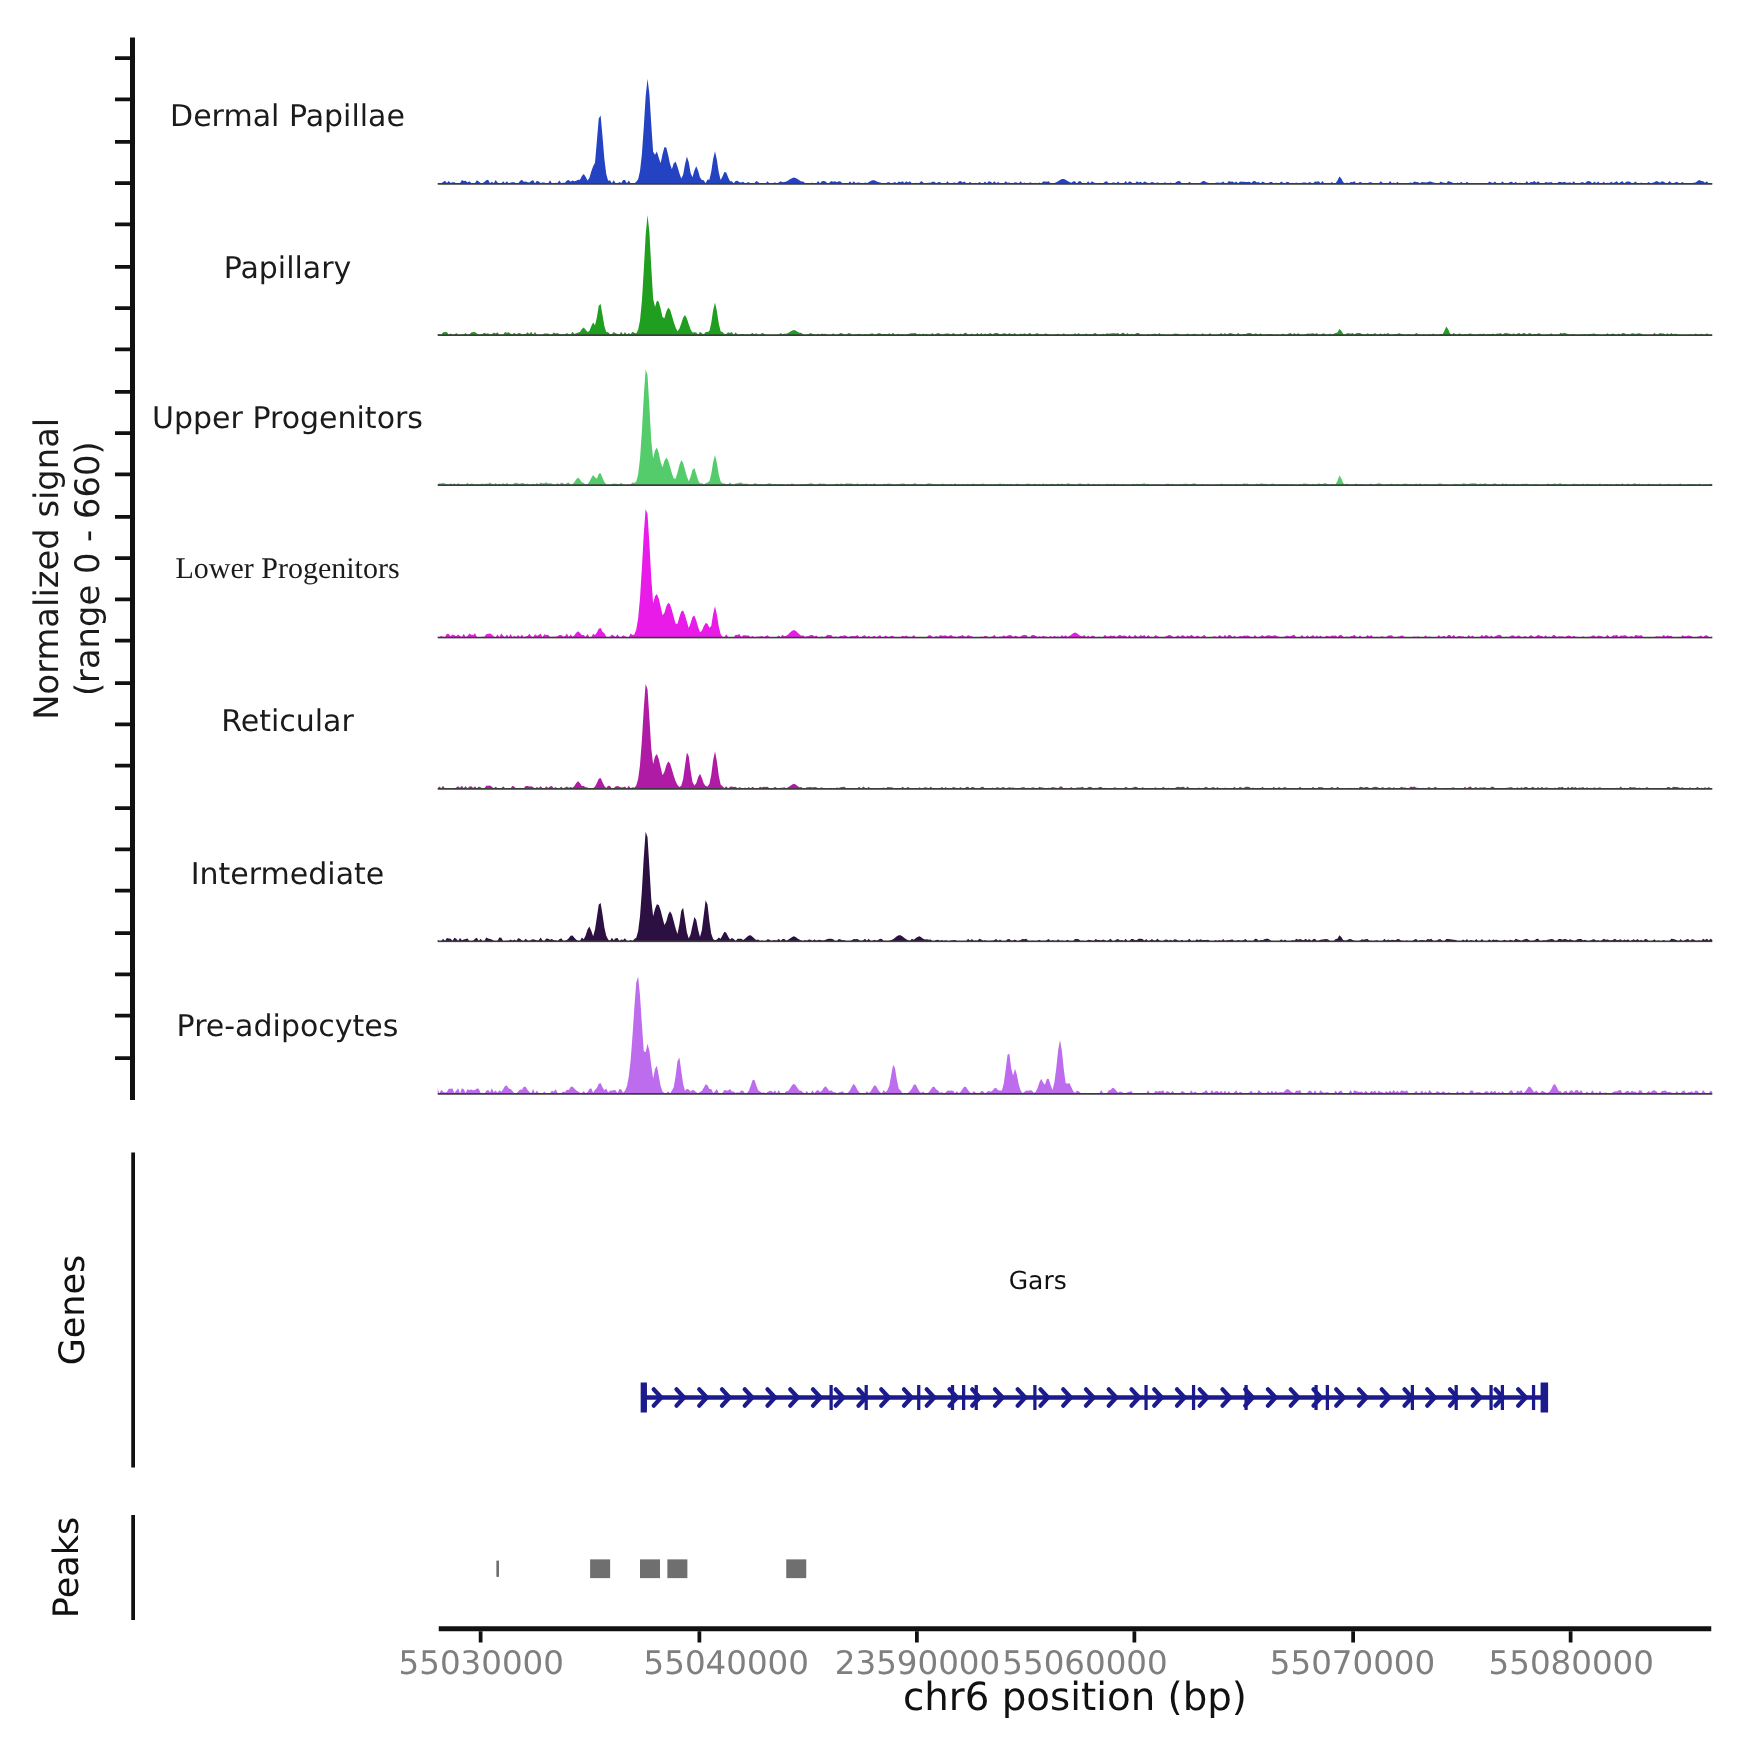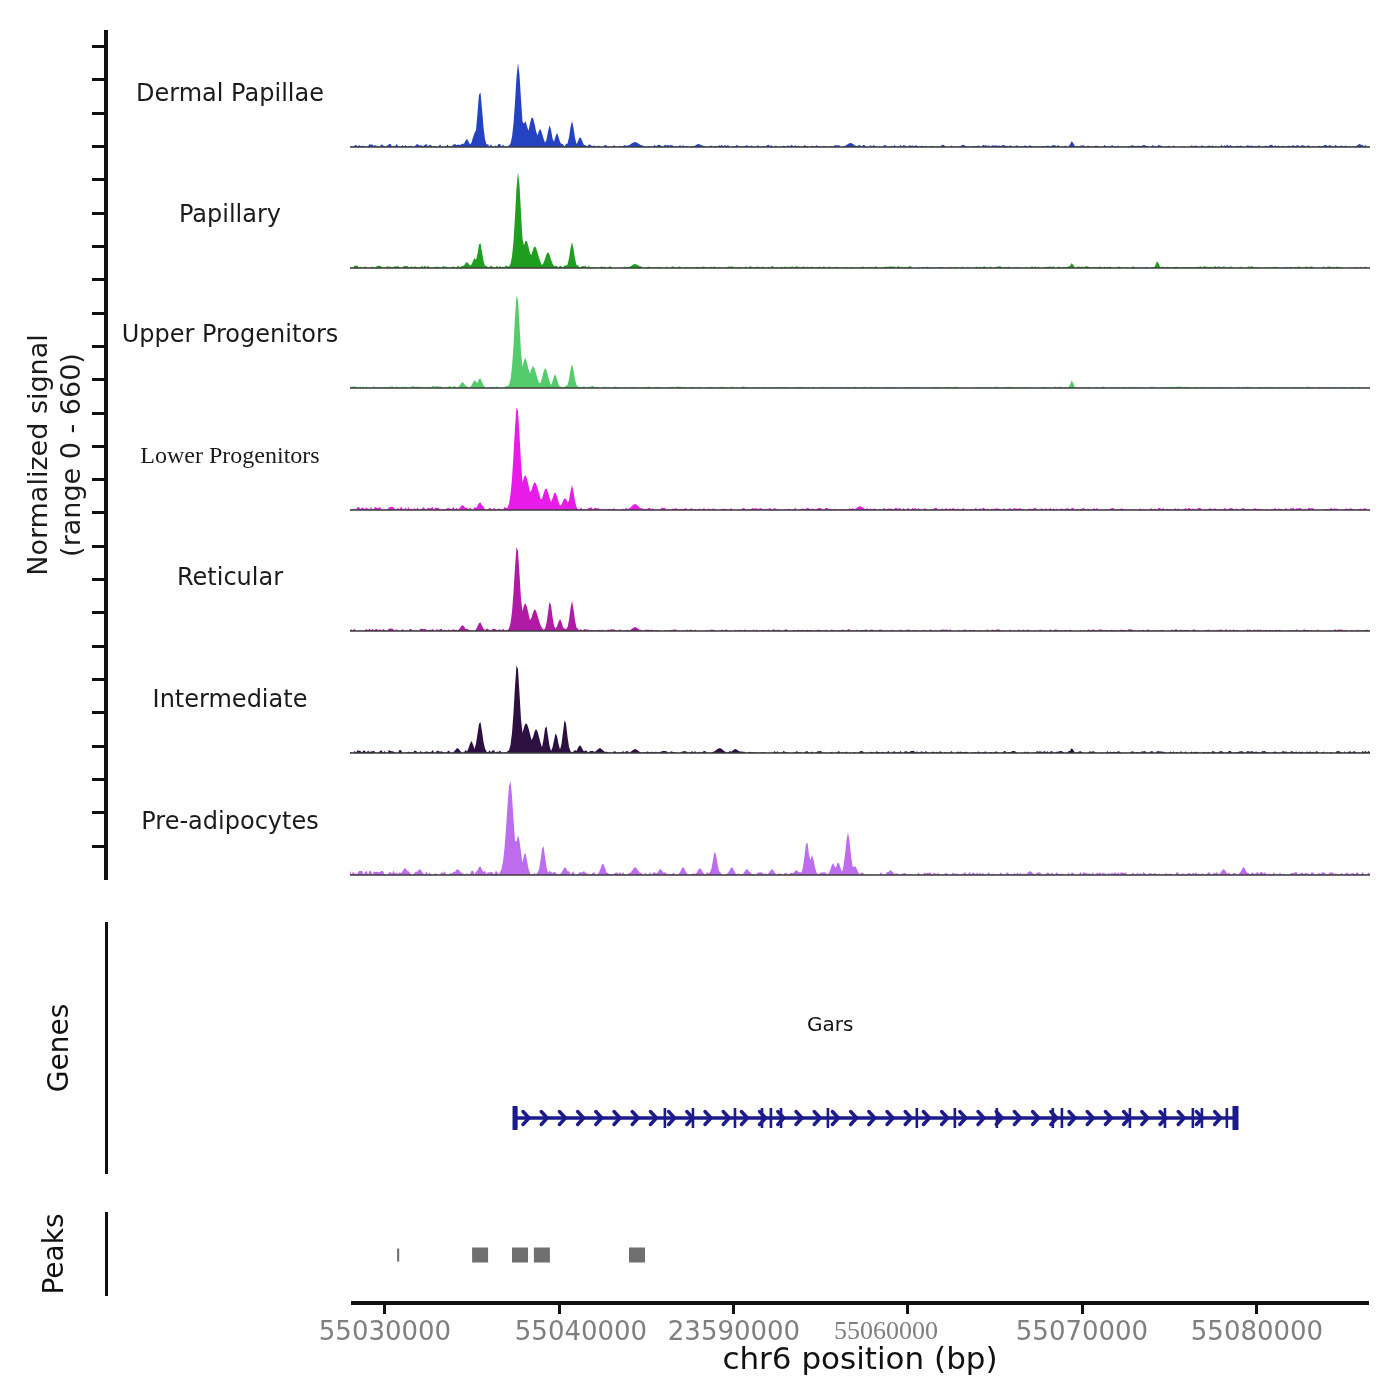--- a/index.html
+++ b/index.html
@@ -193,19 +193,19 @@
       <div class="axis-tick" style="left: 558px; top: 1305px; width: 3px; height: 9px;"></div>
       <div class="axis-tick" style="left: 732px; top: 1305px; width: 3px; height: 9px;"></div>
       <div class="axis-tick" style="left: 906px; top: 1305px; width: 3px; height: 9px;"></div>
       <div class="axis-tick" style="left: 1081px; top: 1305px; width: 3px; height: 9px;"></div>
       <div class="axis-tick" style="left: 1255px; top: 1305px; width: 3px; height: 9px;"></div>
     </div>
   <div id="x-axis-labels">
       <div class="xtick-label" style="left: 275px; top: 1316px;">55030000</div>
       <div class="xtick-label" style="left: 449px; top: 1316px; margin-left: 22px;">55040000</div>
       <div class="xtick-label" style="left: 624px; top: 1316px;">23590000</div>
-      <div class="xtick-label" style="left: 776px; top: 1316px; font-family: Liberation Serif, serif;">55060000</div>
+      <div class="xtick-label" style="left: 758px; top: 1316px;">55060000</div>
       <div class="xtick-label" style="left: 972px; top: 1316px;">55070000</div>
       <div class="xtick-label" style="left: 1147px; top: 1316px;">55080000</div>
     </div>
   <div class="xtitle">chr6 position (bp)</div>
 
 </div>
 
 </body></html>

